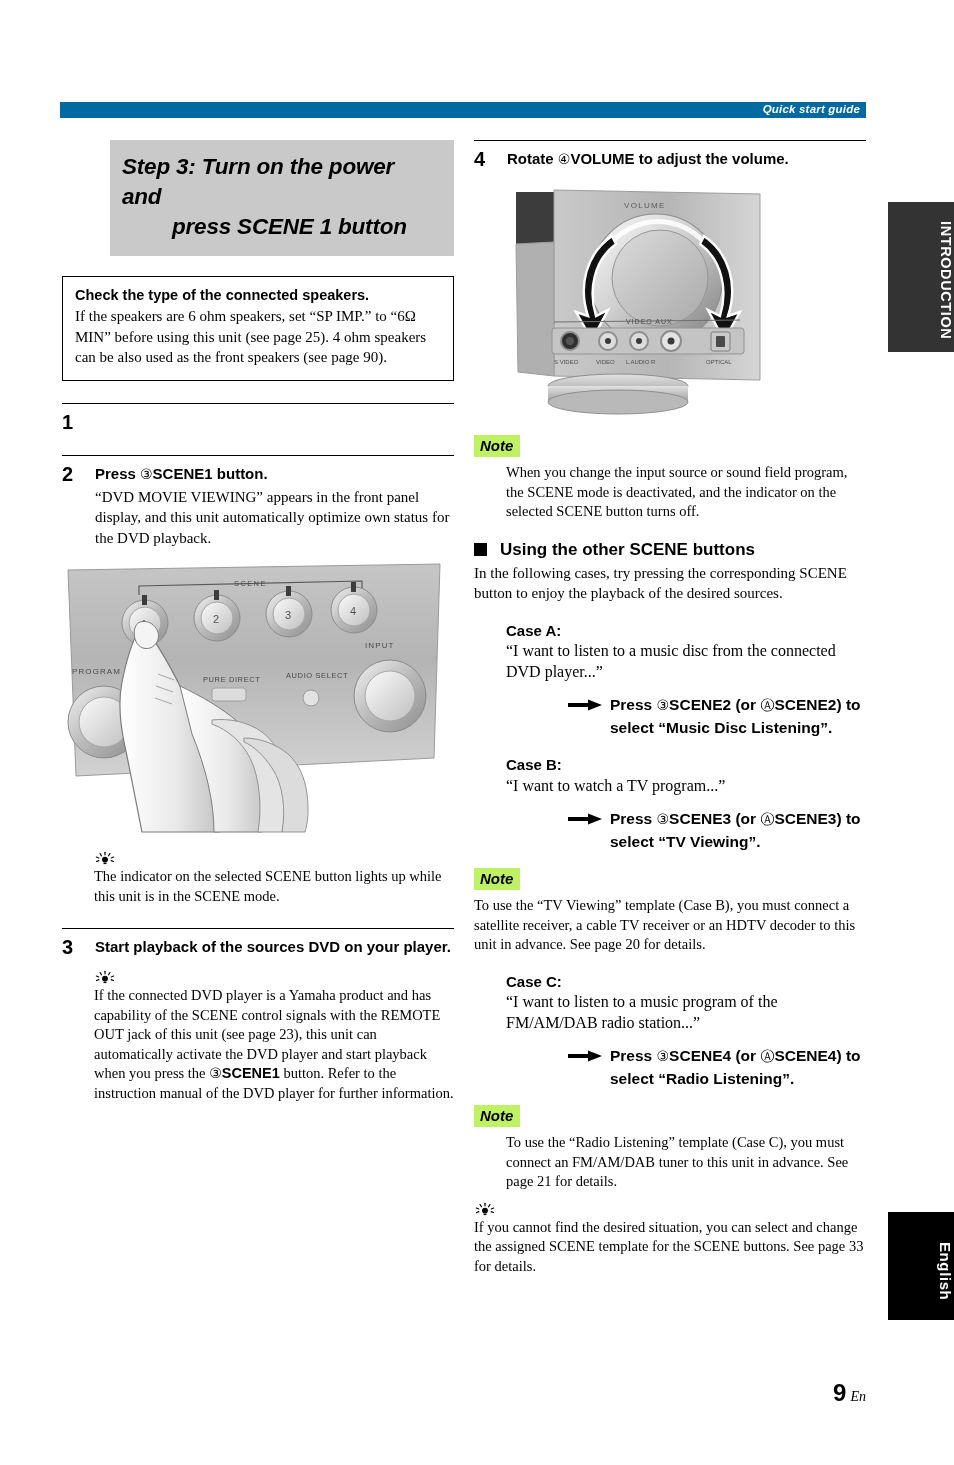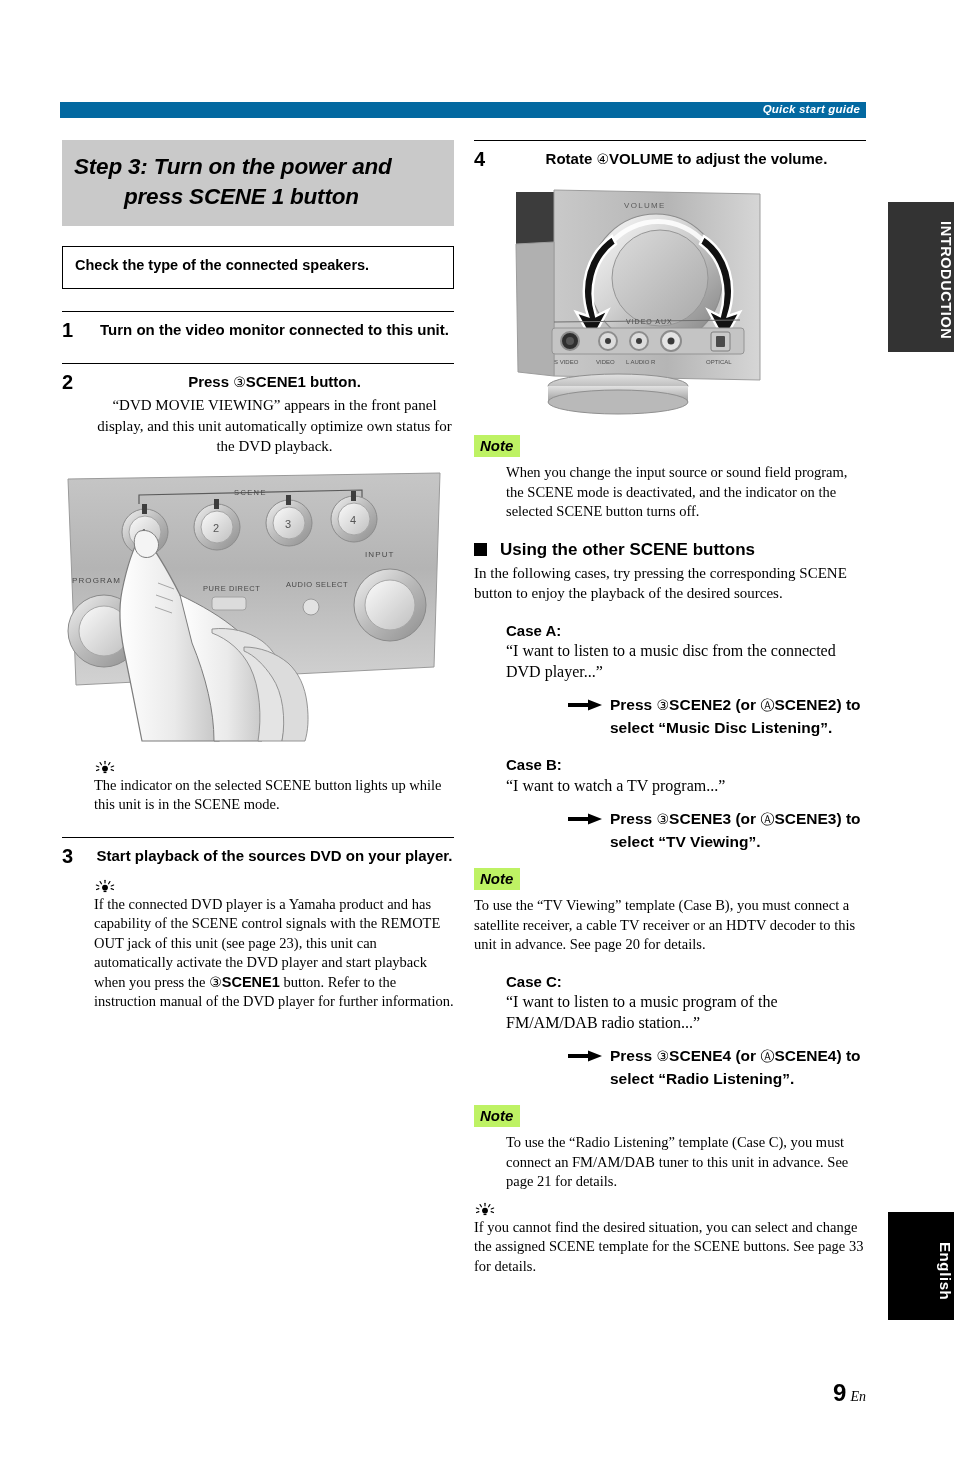--- a/index.html
+++ b/index.html
@@ -53,20 +53,21 @@
   .col-right{ left:474px; width:392px; }
 
   
   .step-band{
     background:#c9c9c9;
     padding:12px 24px 14px 12px;
     font-family:"Liberation Sans", sans-serif;
     font-weight:bold; font-style:italic;
     font-size:22.5px; line-height:30px;
     letter-spacing:-.2px;
+    margin-left:48px;
   }
   .step-band .l2{ display:block; padding-left:50px; }
 
   
   .callout{
     border:1.5px solid #000;
     margin-top:20px;
     padding:10px 12px 12px 12px;
   }
   .callout-title{
@@ -80,21 +81,21 @@
   .step{
     border-top:1.6px solid #000;
     margin-top:22px; padding-top:7px;
     display:flex;
   }
   .step-num{
     font-family:"Liberation Sans", sans-serif;
     font-weight:bold; font-size:20px;
     width:33px; flex:0 0 33px; line-height:22px;
   }
-  .step-body{ flex:1 1 auto;text-align:center; }
+  .step-body{ flex:1 1 auto; }
   .step-head{
     font-family:"Liberation Sans", sans-serif;
     font-weight:bold; font-size:15px; line-height:21px;
   }
   .step-sub{
     font-size:15px; line-height:20.5px; margin-top:2px;
   }
 
   .sans-b{ font-family:"Liberation Sans", sans-serif; font-weight:bold; }
   .circ{ font-family:"DejaVu Sans", sans-serif; font-weight:normal; font-size:14px; }
@@ -174,27 +175,25 @@
 
 <div class="col col-left">
 
   <div class="step-band">
     <span>Step 3: Turn on the power and</span>
     <span class="l2">press SCENE 1 button</span>
   </div>
 
   <div class="callout">
     <div class="callout-title">Check the type of the connected speakers.</div>
+    <div class="callout-body">If the speakers are 6 ohm speakers, set “SP IMP.” to “6Ω MIN” before using this unit (see page 25). 4 ohm speakers can be also used as the front speakers (see page 90).</div>
   </div>
 
   <div class="step">
     <div class="step-num">1</div>
-    <div class="step-body">
-      <div class="step-head">Turn on the video monitor connected to this unit.</div>
-    </div>
   </div>
 
   <div class="step">
     <div class="step-num">2</div>
     <div class="step-body">
       <div class="step-head"><span>Press </span><span class="circ">③</span><span>SCENE1</span><span> button.</span></div>
       <div class="step-sub">“DVD MOVIE VIEWING” appears in the front panel display, and this unit automatically optimize own status for the DVD playback.</div>
     </div>
   </div>
 

